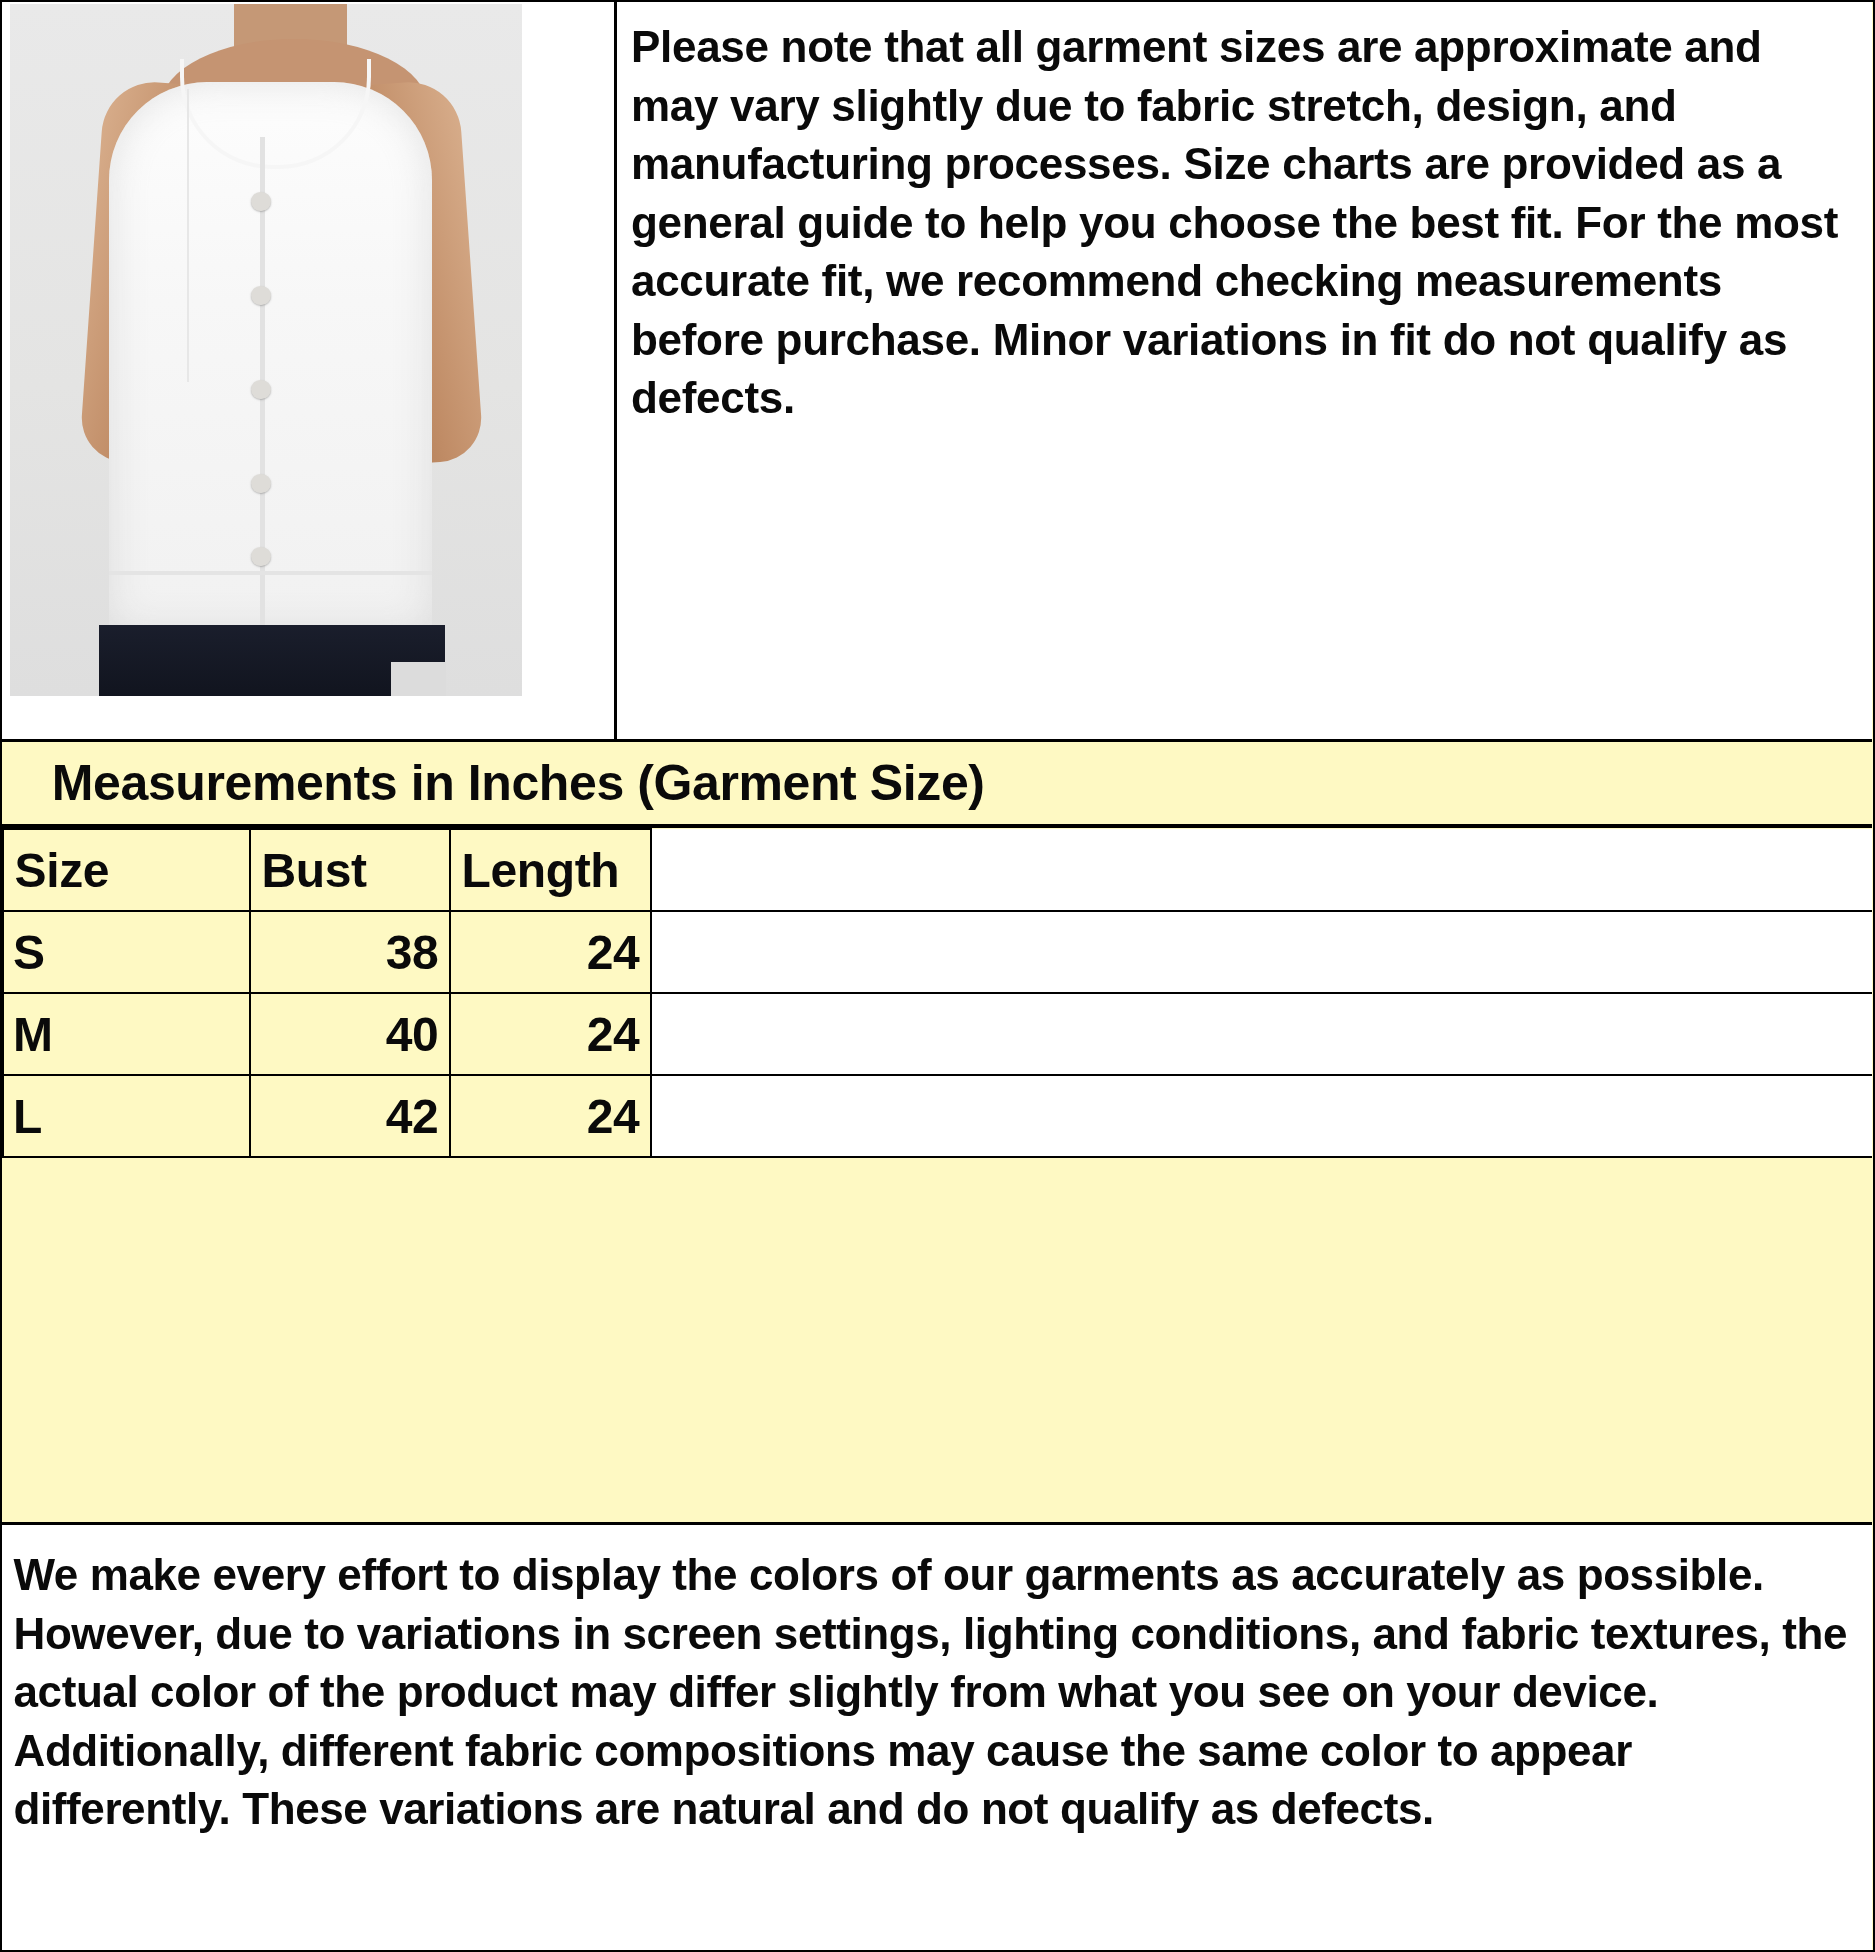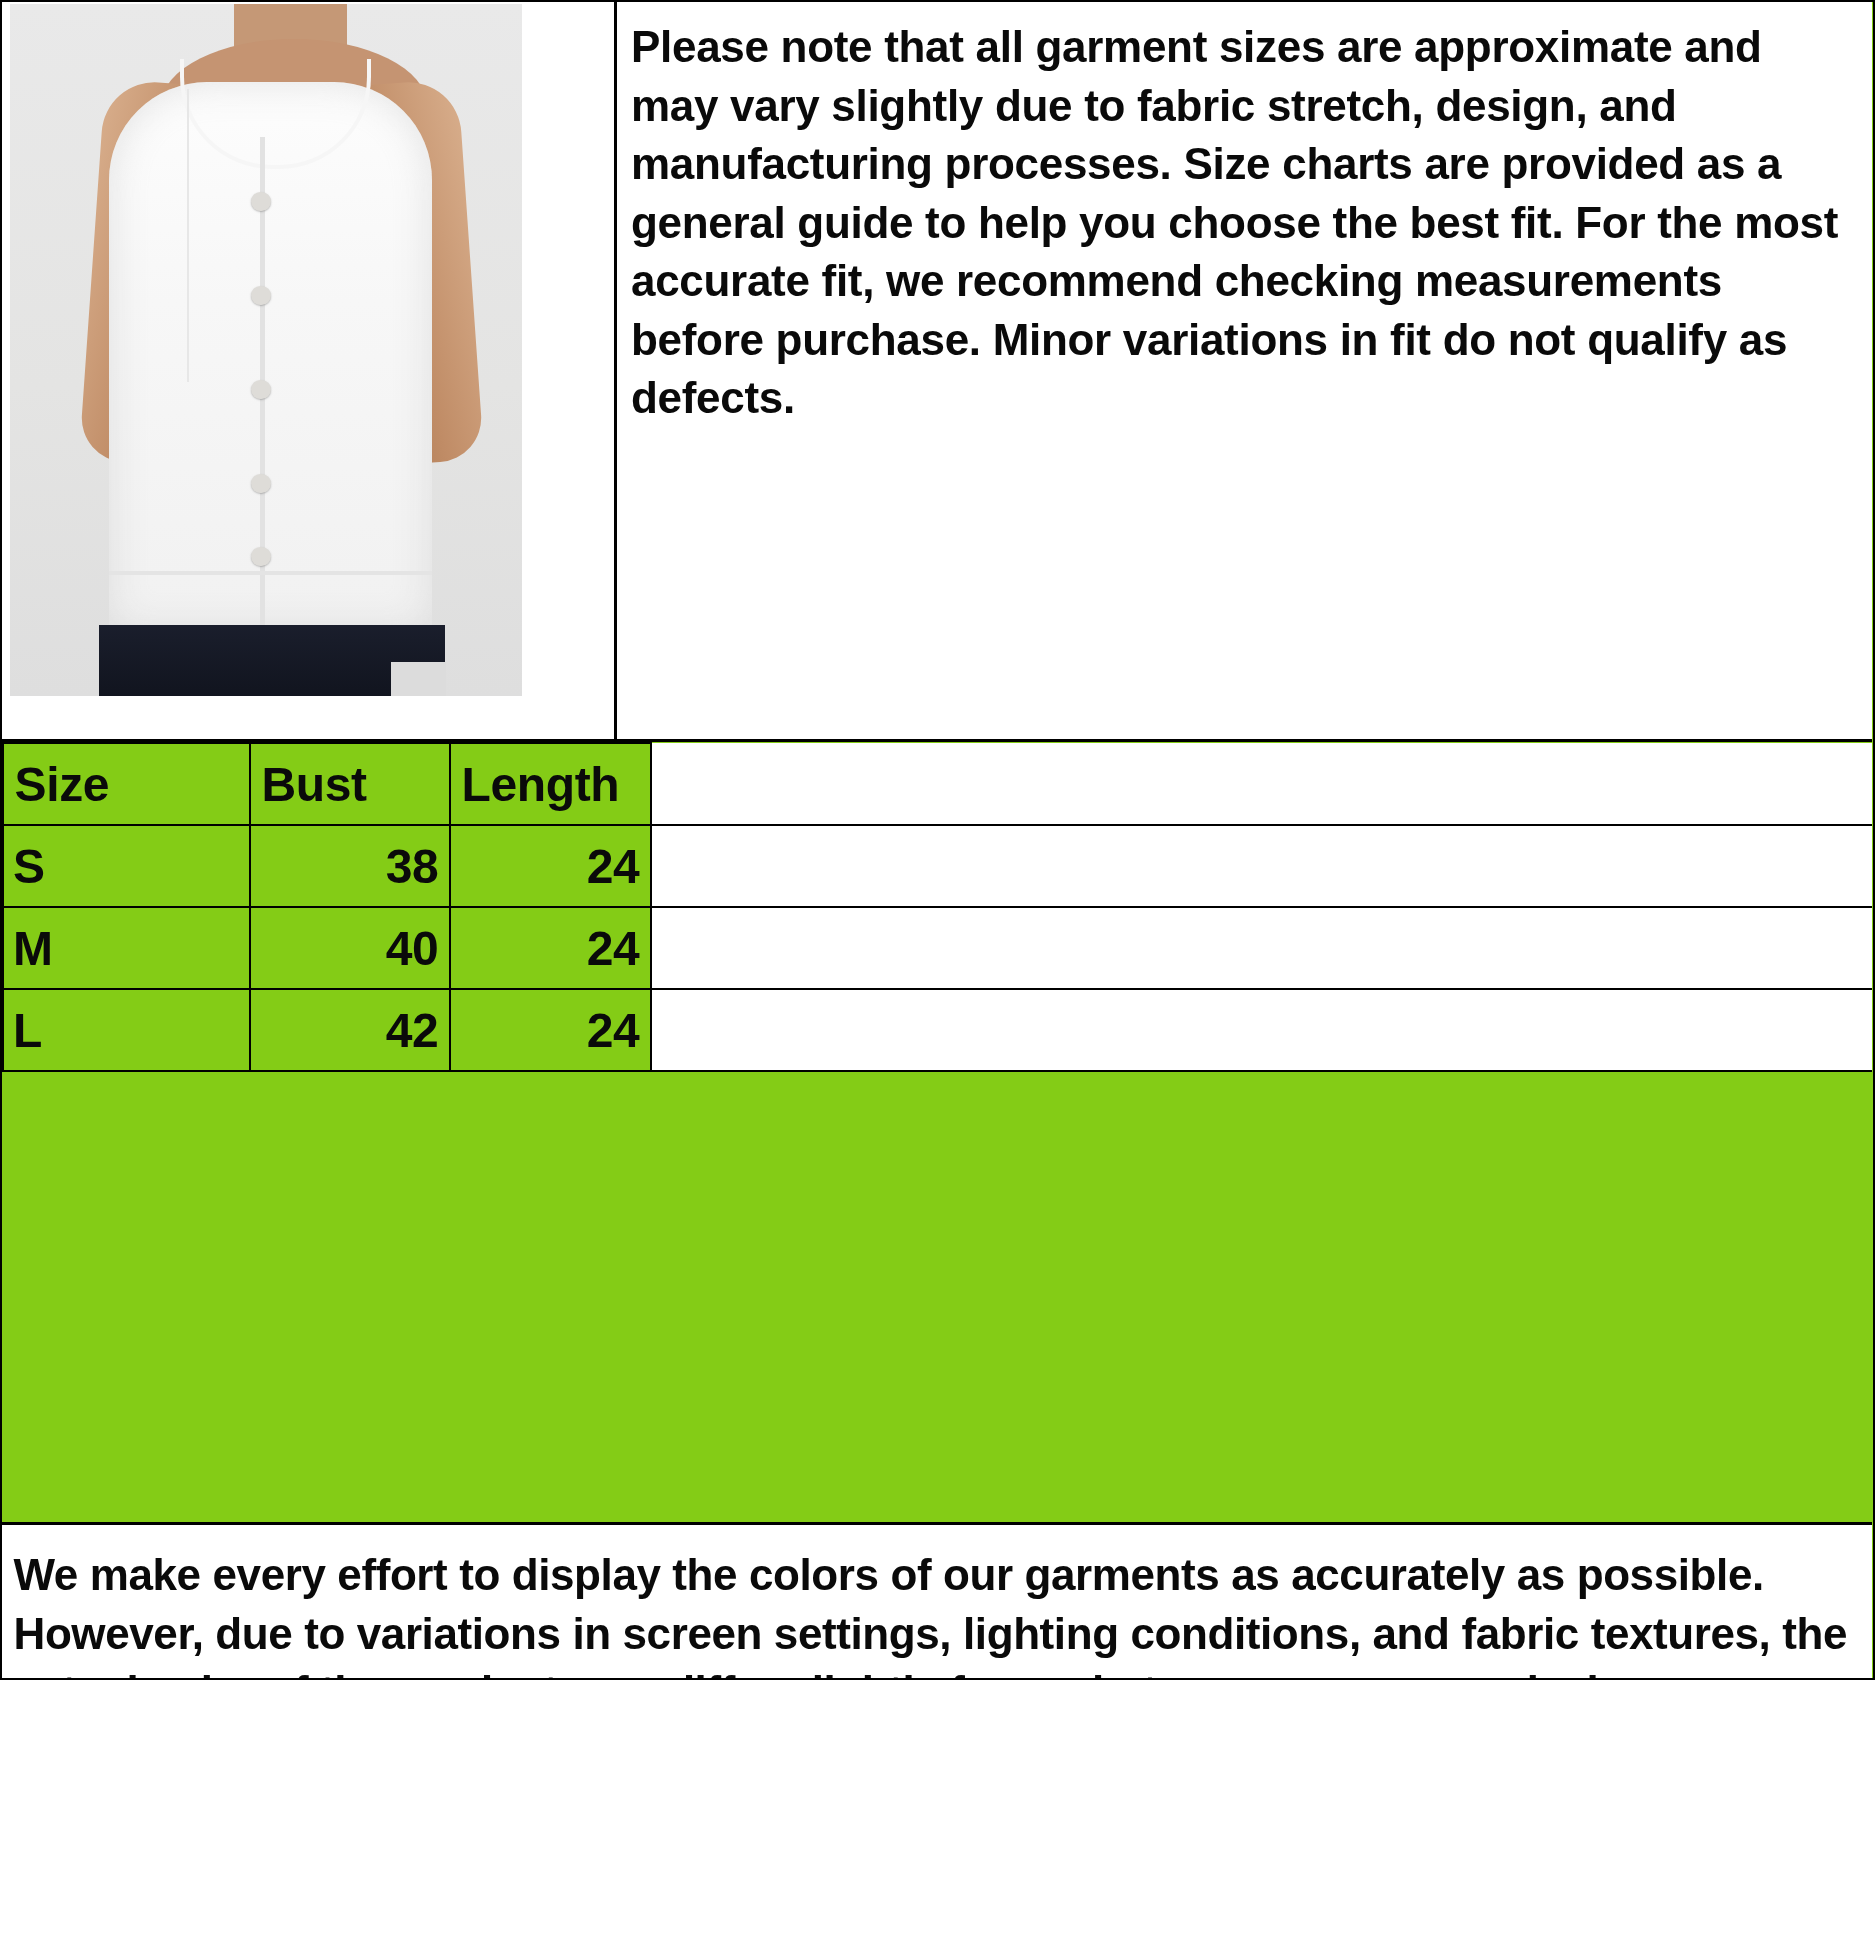--- a/index.html
+++ b/index.html
@@ -6,22 +6,22 @@
     margin: 0;
     padding: 0;
     background: #ffffff;
   }
   body {
     font-family: "Liberation Sans", sans-serif;
   }
   #page {
     position: relative;
     width: 1875px;
-    height: 1680px;
-    background: #84cc16;
+    height: 1952px;
+    background: #fef9c3;
     box-sizing: border-box;
     border: 2.7px solid #000000;
     overflow: hidden;
     text-decoration: underline;
   }
 
   
   .top-section {
     position: absolute;
     left: 0;
@@ -294,20 +294,23 @@
       </div>
     </div>
 
     <div class="note-cell">
       <div class="note-text">Please note that all garment sizes are approximate and may vary slightly due to fabric stretch, design, and manufacturing processes. Size charts are provided as a general guide to help you choose the best fit. For the most accurate fit, we recommend checking measurements before purchase. Minor variations in fit do not qualify as defects.</div>
     </div>
   </div>
 
   <div class="table-wrap">
 
+    <div class="title-row">
+      <div class="title-inner">Measurements in Inches (Garment Size)</div>
+    </div>
 
     <table class="size-table">
       <colgroup>
         <col class="c-size">
           <col class="c-bust">
           <col class="c-length">
           <col class="c-blank">
       </colgroup>
       <thead>
         <tr class="header-row">

